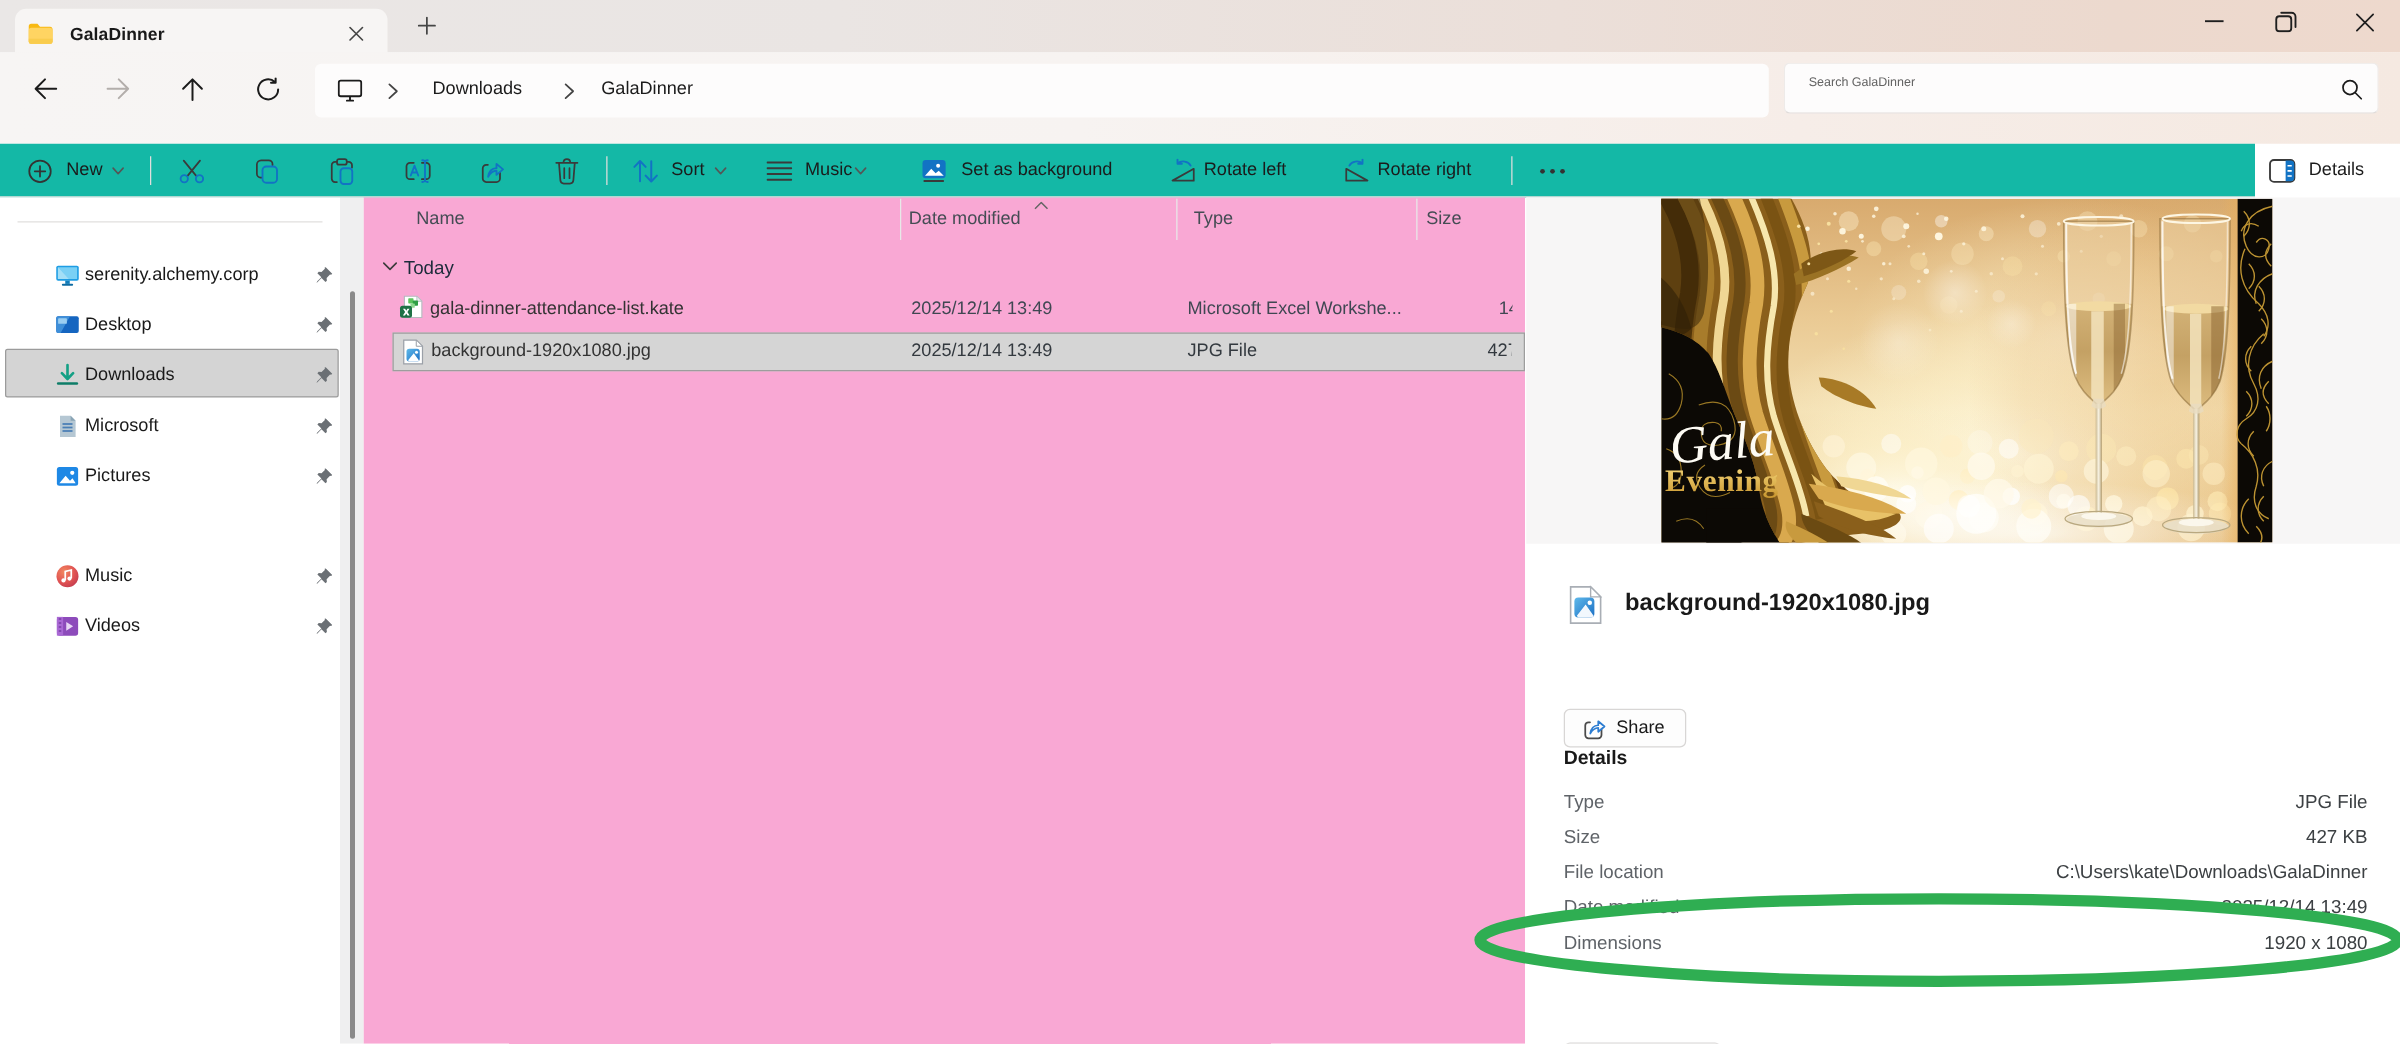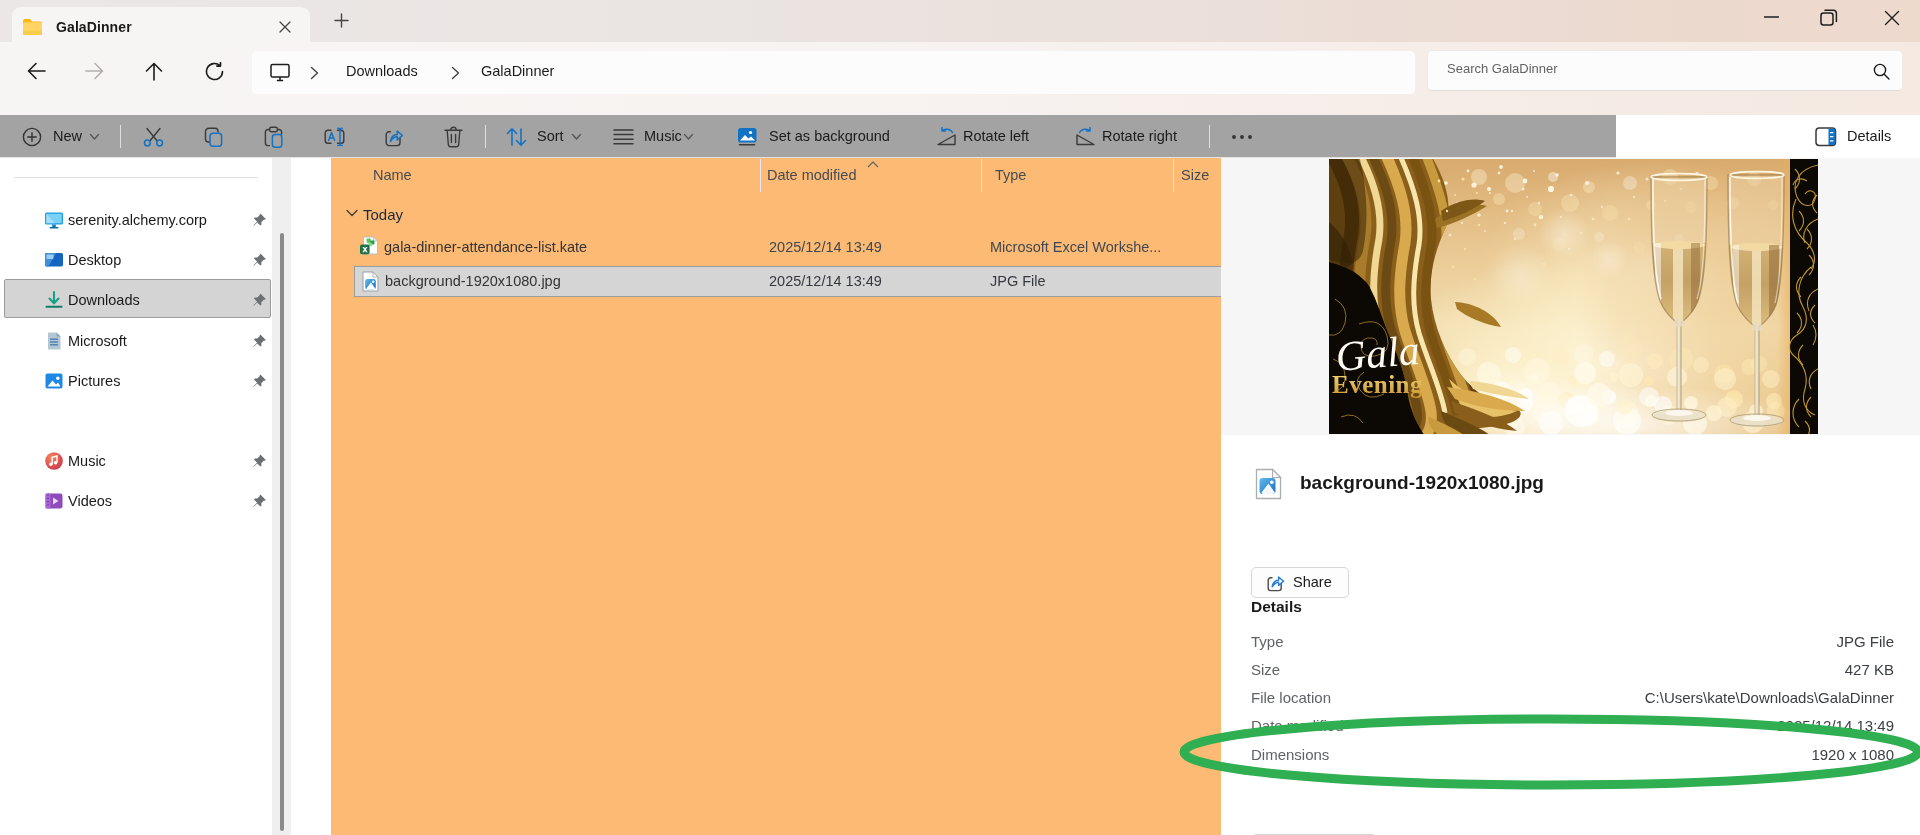--- a/index.html
+++ b/index.html
@@ -15,36 +15,36 @@
   #tabtitle { position:absolute; left:44px; top:12px; font-size:14px; font-weight:600; color:#191919; letter-spacing:.1px;}
 
   
   #navrow { position:absolute; left:0; top:42px; width:1920px; height:73px;
     background:linear-gradient(90deg,#f7f5f4 0%,#f7f3f1 45%,#f6ede8 75%,#f5e9e1 100%); }
   #crumbbar { position:absolute; left:252px; top:9px; width:1163px; height:43px; background:#fdfcfc; border-radius:5px; }
   #searchbox { position:absolute; left:1427px; top:8px; width:476px; height:41px; background:#fdfcfc; border-radius:5px; border:1px solid #eeebe9; border-bottom-color:#e0dcda;}
   .navtxt { font-size:14.5px; color:#1b1b1b; }
 
   
-  #cmdbar { position:absolute; left:0; top:115px; width:1616px; height:43px; background:#a3a3a3; border-bottom:1px solid #e5e2e1; }
+  #cmdbar { position:absolute; left:0; top:115px; width:1804px; height:43px; background:#14b8a6; border-bottom:1px solid #e5e2e1; }
   .cmdlabel { font-size:14.5px; color:#1b1b1b; }
   .vdiv { position:absolute; top:10px; width:1px; height:23px; background:#e0dedd; }
 
   
   #sidebar { position:absolute; left:0; top:158px; width:272px; height:677px; background:#fff; }
   .siderow { position:absolute; left:0; width:272px; height:38px; }
   .sidetext { position:absolute; left:68px; top:50%; transform:translateY(-50%); font-size:14.5px; color:#191919; }
   .sideicon { position:absolute; left:44px; top:50%; transform:translateY(-50%); width:20px; height:20px; }
   .pin { position:absolute; left:252px; top:50%; transform:translateY(-50%); width:15px; height:15px; }
   #selrow { position:absolute; left:4px; top:121px; width:267px; height:39px; background:#d4d4d4; border:1px solid #9b9b9b; border-radius:2px; }
   #sidegutter { position:absolute; left:272px; top:158px; width:19px; height:677px; background:#efeff0; }
   #sidethumb { position:absolute; left:280px; top:233px; width:4px; height:598px; background:#8a8a8a; border-radius:2px;}
 
   
-  #filelist { position:absolute; left:291px; top:158px; width:929px; height:677px; background:#fdba74; overflow:hidden;margin-left:40px; }
+  #filelist { position:absolute; left:291px; top:158px; width:929px; height:677px; background:#f9a8d4; overflow:hidden; }
   .hcol { position:absolute; top:0; height:34px; line-height:34px; font-size:14.5px; color:#454c54; }
   .hline { position:absolute; top:1px; width:1px; height:33px; background:#e8e8e8; }
   .cell { position:absolute; font-size:14.5px; color:#333; }
 
   
   #preview { position:absolute; left:1221px; top:158px; width:699px; height:677px; background:#fff; }
   #imgband { position:absolute; left:0; top:0; width:699px; height:277px; background:#f7f6f6; }
   #previmg { position:absolute; left:108px; top:1px; width:489px; height:275px; }
   .btn { position:absolute; background:#fdfdfd; border:1px solid #d8d6d5; border-radius:5px; font-size:14.5px; color:#191919;margin-top:44px; }
   .drow-label { position:absolute; left:30px; font-size:15px; color:#5f6368; }
@@ -109,21 +109,21 @@
     <svg class="abs" style="left:58px;top:15px" width="9" height="14" viewBox="0 0 9 14">
       <path d="M1.5 1.5 L7.5 7 L1.5 12.5" stroke="#444" stroke-width="1.4" fill="none" stroke-linecap="round" stroke-linejoin="round"></path>
     </svg>
     <span class="abs navtxt" style="left:94px;top:12px">Downloads</span>
     <svg class="abs" style="left:199px;top:15px" width="9" height="14" viewBox="0 0 9 14">
       <path d="M1.5 1.5 L7.5 7 L1.5 12.5" stroke="#444" stroke-width="1.4" fill="none" stroke-linecap="round" stroke-linejoin="round"></path>
     </svg>
     <span class="abs navtxt" style="left:229px;top:12px">GalaDinner</span>
   </div>
   <div id="searchbox">
-    <span class="abs" style="left:19px;top:10px;font-size:13px;color:#636363">Search GalaDinner</span>
+    <span class="abs" style="left:19px;top:10px;font-size:10px;color:#636363">Search GalaDinner</span>
     <svg class="abs" style="left:445px;top:12px" width="17" height="17" viewBox="0 0 17 17">
       <circle cx="7" cy="7" r="5.6" fill="none" stroke="#1b1b1b" stroke-width="1.4"></circle>
       <path d="M11.2 11.2 L16 16" stroke="#1b1b1b" stroke-width="1.4" stroke-linecap="round"></path>
     </svg>
   </div>
 </div>
 <div id="cmdbar">
 
   <svg class="abs" style="left:22px;top:12px" width="20" height="20" viewBox="0 0 20 20">
     <circle cx="10" cy="10" r="8.6" fill="none" stroke="#333" stroke-width="1.4"></circle>

